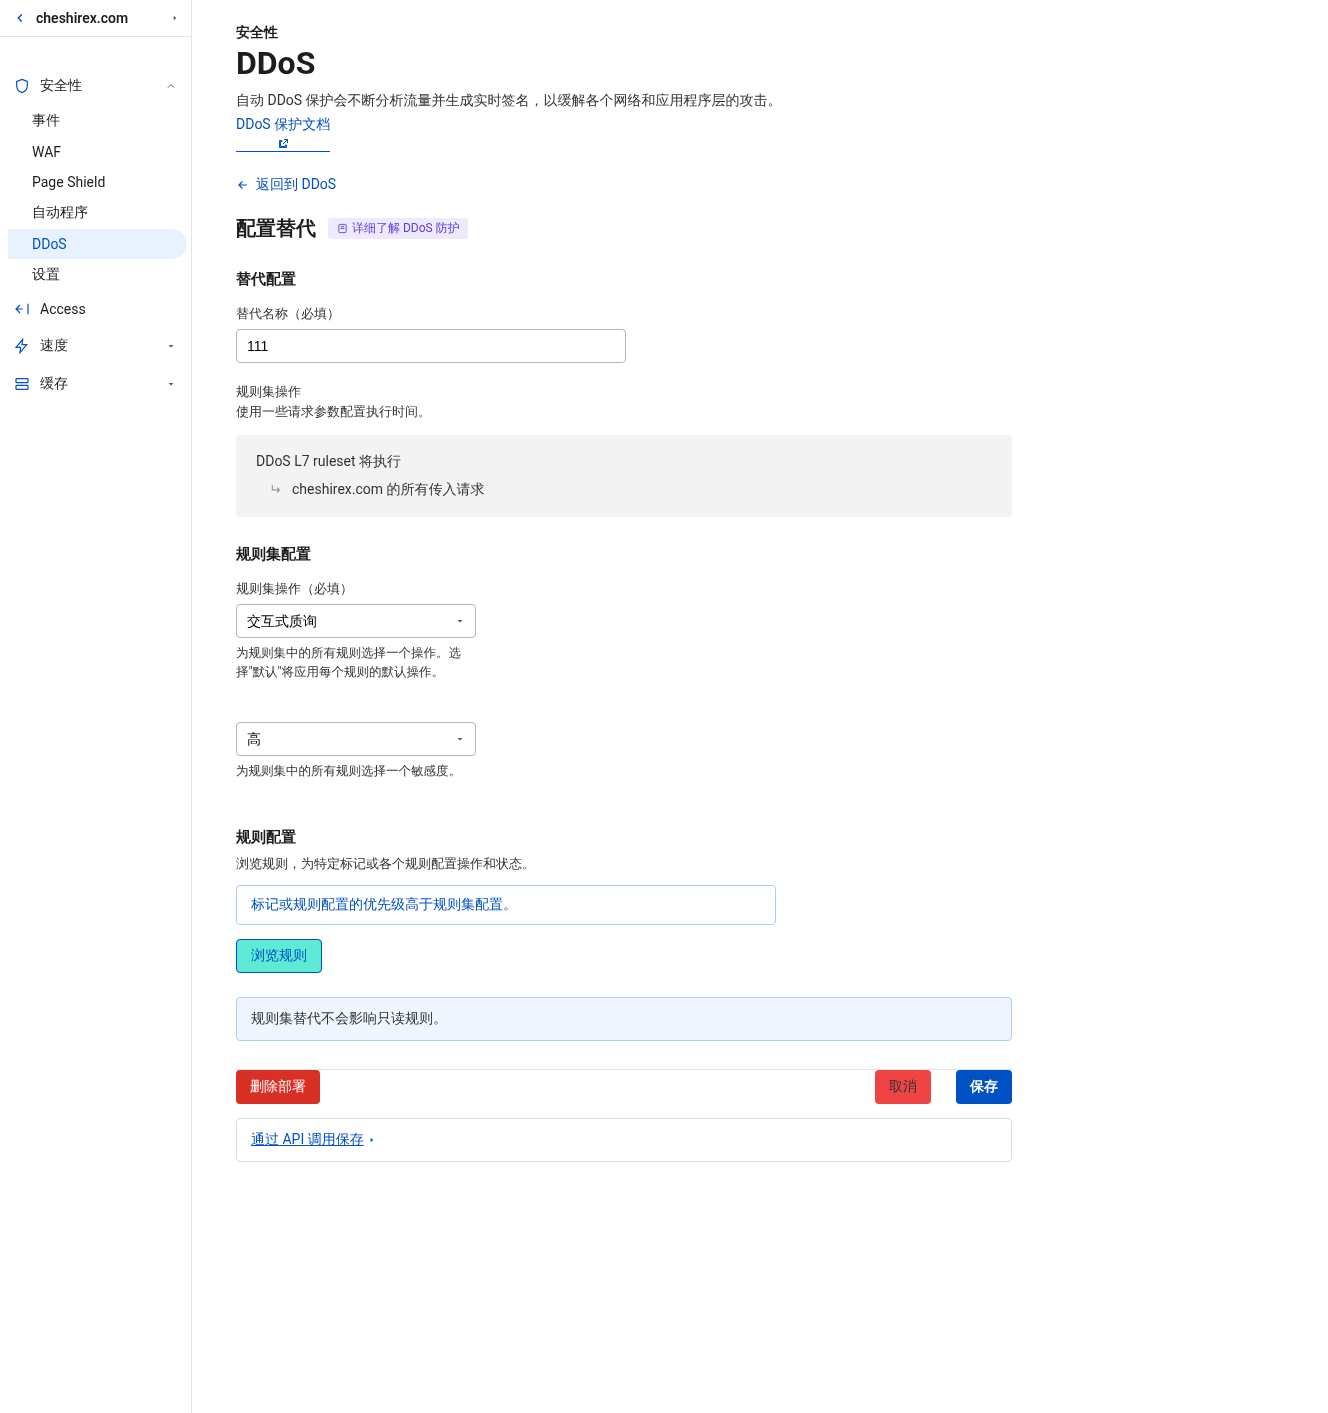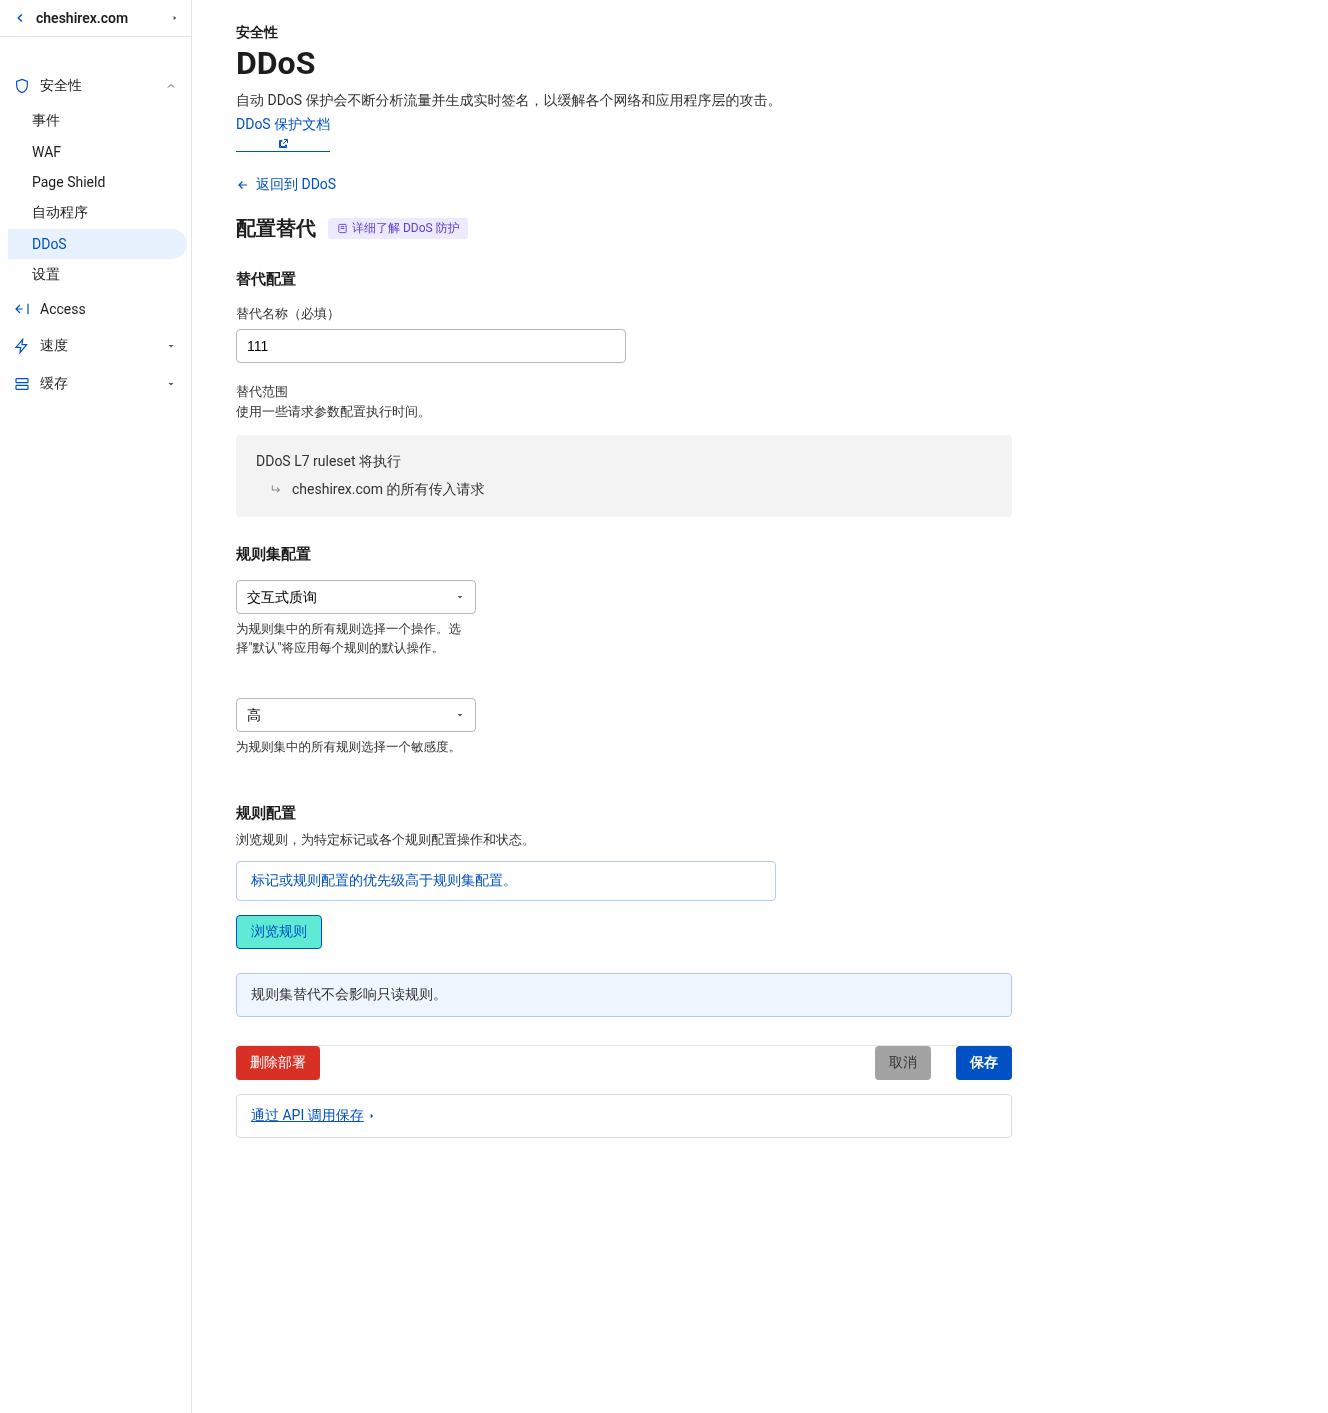--- a/index.html
+++ b/index.html
@@ -40,21 +40,21 @@
 .select-wrap { position:relative; width:240px;}
 .select { width:240px; padding:8px 30px 8px 10px; border:1px solid #b6b6b6; border-radius:4px; font-size:14px; appearance:none; background:#fff;}
 .select-caret { position:absolute; right:10px; top:50%; transform:translateY(-50%); pointer-events:none; color:#595959;}
 .help-small { font-size:12.5px; color:#333; margin-top:6px; max-width:240px; line-height:1.5;}
 .notice-blue { border:1px solid #aecbfa; background:#fff; border-radius:4px; padding:10px 14px; font-size:14px; color:#0051c3; margin-top:12px;}
 .notice-blue-wide { border:1px solid #aecbfa; background:#eff6ff; border-radius:4px; padding:12px 14px; font-size:14px; color:#333; margin-top:24px;}
 .btn-outline { display:inline-block; border:1px solid #0051c3; color:#0051c3; background:#5eead4; padding:7px 14px; border-radius:4px; font-size:14px; cursor:pointer; margin-top:14px;}
 .footer-row { display:flex; align-items:center; gap:10px; border-top:1px solid #e5e5e5; margin-top:28px; }
 .btn-danger { background:#d93025; color:#fff; border:none; padding:8px 14px; border-radius:4px; font-size:14px; cursor:pointer; font-weight:500;}
 .footer-row .spacer { flex:1;}
-.btn-cancel { background:#a3a3a3; color:#333; border:none; padding:8px 14px; border-radius:4px; font-size:14px; cursor:pointer;}
+.btn-cancel { background:#ef4444; color:#333; border:none; padding:8px 14px; border-radius:4px; font-size:14px; cursor:pointer;}
 .btn-primary { background:#0051c3; color:#fff; border:none; padding:8px 14px; border-radius:4px; font-size:14px; cursor:pointer; font-weight:700;margin-left:15px;}
 .api-row { border:1px solid #d9d9d9; border-radius:4px; padding:12px 14px; margin-top:14px;}
 .api-link { color:#0051c3; font-size:14px; text-decoration:underline; display:inline-flex; align-items:center; gap:4px; cursor:pointer;}
 svg { display:block;}
 </style>
 </head>
 <body>
 
 <div class="layout">
   <aside class="sidebar">
@@ -168,40 +168,41 @@
         </span>
         <span>详细了解 DDoS 防护</span>
       </span>
     </div>
 
     <h3 class="sub-h">替代配置</h3>
 
     <div class="field-label">替代名称（必填）</div>
     <input class="text-input" type="text" value="111" style="">
 
-    <div class="field-label2">替代范围</div>
+    <div class="field-label2">规则集操作</div>
     <div class="field-help" style="margin-top:2px;">使用一些请求参数配置执行时间。</div>
 
     <div class="info-panel">
       <div class="line1">
         <span style="font-weight:400;">DDoS L7 ruleset</span><span> 将执行</span>
       </div>
       <div class="line2">
         <span class="sub-arrow">
           <svg width="14" height="14" viewBox="0 0 24 24" fill="none" stroke="currentColor" stroke-width="1.8">
               <path d="M4 4v8h12M12 8l4 4-4 4"></path>
             </svg>
         </span>
         <span>cheshirex.com 的所有传入请求</span>
       </div>
     </div>
 
 
     <h3 class="sub-h">规则集配置</h3>
 
+    <div class="field-label">规则集操作（必填）</div>
     <div class="select-wrap">
       <select class="select">
         <option>交互式质询</option>
       </select>
       <span class="select-caret">
         <svg width="12" height="12" viewBox="0 0 24 24" fill="currentColor">
             <path d="M7 10l5 5 5-5z"></path>
           </svg>
       </span>
     </div>

